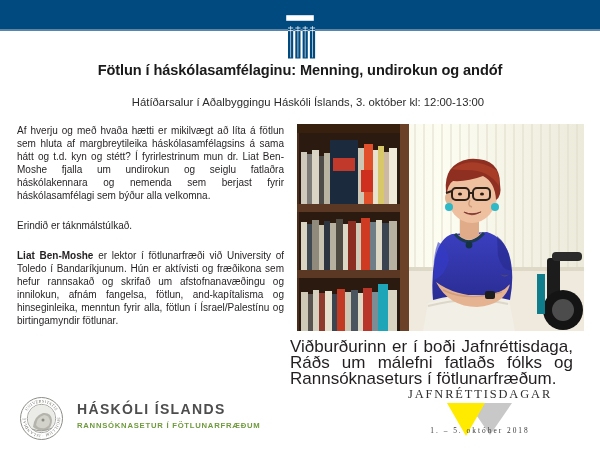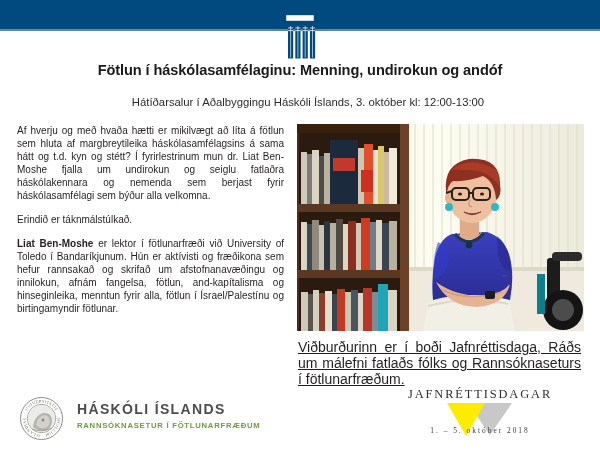--- a/index.html
+++ b/index.html
@@ -68,46 +68,45 @@
     top: 124px;
     width: 267px;
   }
   .para {
     font-size: 10px;
     line-height: 13px;
     text-align: justify;
     color: #231f20;
     margin: 0;
   }
-  .para + .para { margin-top: 11px; }
+  .para + .para { margin-top: 17px; }
   .para.nojust { text-align: left; }
   .para b { font-weight: bold; }
 
   
   .photo {
     position: absolute;
     left: 297px;
     top: 124px;
     width: 287px;
     height: 207px;
     overflow: hidden;
     background: #cfcfcf;
   }
   .photo svg { display: block; }
 
   .caption {
     position: absolute;
-    left: 298px;
+    left: 290px;
     top: 339px;
     width: 283px;
-    font-size: 14px;
+    font-size: 17px;
     line-height: 16.2px;
     text-align: justify;
     color: #231f20;
-    text-decoration: underline;
   }
 
   
   .hi-logo {
     position: absolute;
     left: 19px;
     top: 396px;
     width: 268px;
     height: 46px;
   }

